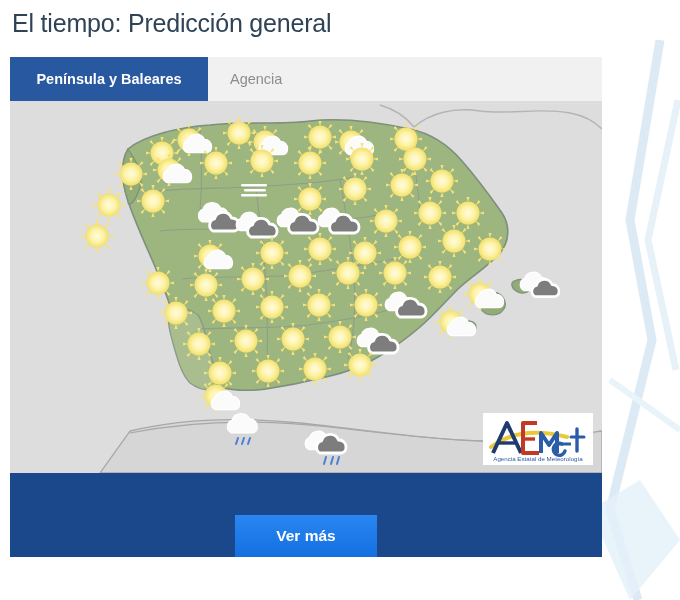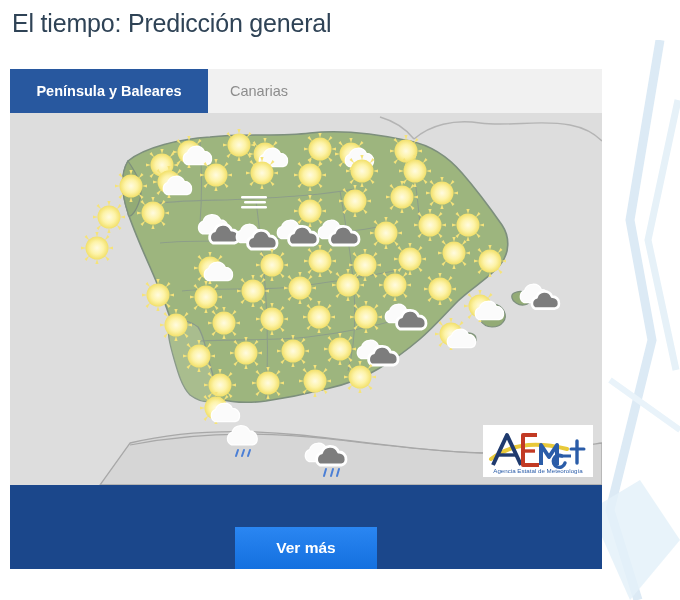--- a/index.html
+++ b/index.html
@@ -39,21 +39,21 @@
     line-height: 34px;
     color: #2f4356;
     letter-spacing: -0.2px;
     white-space: nowrap;
   }
 
   
   .card {
     position: absolute;
     left: 10px;
-    top: 69px;
+    top: 57px;
     width: 592px;
     height: 527px;
     background: #ffffff;
   }
 
   
   .tabbar {
     position: relative;
     height: 44px;
     background: #f1f1f1;
@@ -151,21 +151,21 @@
     <path d="M 0 470 L 50 440 L 90 500 L 40 560 Z" fill="#e4f1f9" opacity="0.85"></path>
     <path d="M 20 340 L 90 390" stroke="#e9f3fa" stroke-width="6" fill="none"></path>
   </svg>
 
   <div class="page-title">El tiempo: Predicción general</div>
 
   <div class="card">
 
     <div class="tabbar">
       <div class="tab active">Península y Baleares</div>
-      <div class="tab inactive">Canarias</div>
+      <div class="tab inactive">Agencia</div>
     </div>
 
 
     <div class="map-wrap">
       <svg class="map-svg" viewBox="0 0 592 372">
         <defs>
           <radialGradient id="sunG" cx="50%" cy="50%" r="50%">
             <stop offset="0%" stop-color="#fffbe0"></stop>
             <stop offset="55%" stop-color="#fdf3a8"></stop>
             <stop offset="100%" stop-color="#f2e06a"></stop>

